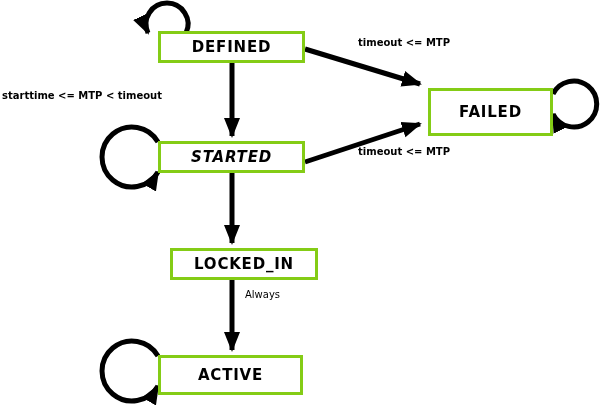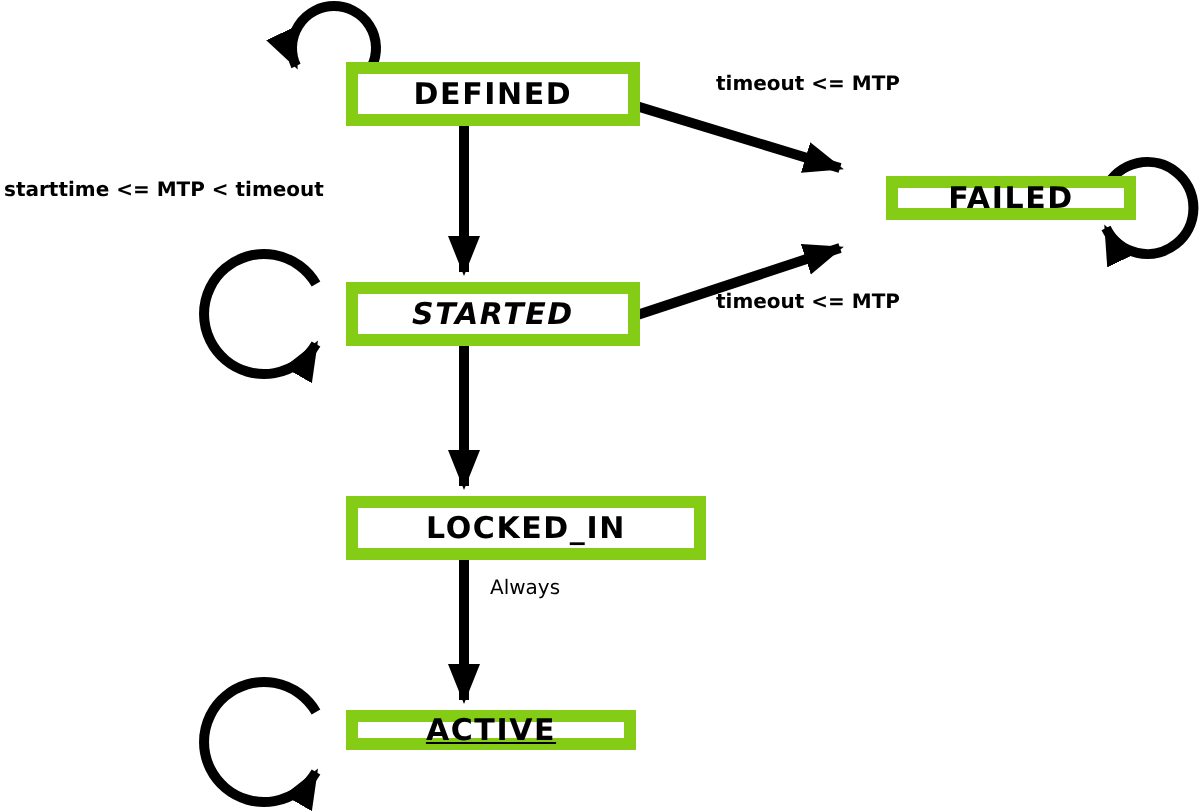--- a/index.html
+++ b/index.html
@@ -17,29 +17,28 @@
     position: absolute;
     left: 0; top: 0;
   }
   .edge {
     stroke: #000000;
     stroke-width: 5;
     fill: none;
   }
   .state {
     position: absolute;
-    border: 6px solid #84cc16;
+    border: 3px solid #84cc16;
     background: #ffffff;
     display: flex;
     align-items: center;
     justify-content: center;
     font-weight: bold;
     font-size: 15px;
     letter-spacing: 0.8px;
-    margin-left: 15px;
   }
   .edge-label {
     position: absolute;
     font-size: 10px;
     white-space: nowrap;
     line-height: 1;
   }
   .edge-label.bold { font-weight: bold; }
 </style>
 </head>
@@ -67,29 +66,29 @@
   </svg>
 
   <div class="state" style="left:158px; top:31px;  width:147px; height:32px;">
     <span>DEFINED</span>
   </div>
 
   <div class="state" style="left:158px; top:141px; width:147px; height:32px;font-style:italic;">
     <span>STARTED</span>
   </div>
 
-  <div class="state" style="left:158px; top:248px; width:180px; height:32px;">
+  <div class="state" style="left:170px; top:248px; width:148px; height:32px;">
     <span>LOCKED_IN</span>
   </div>
 
-  <div class="state" style="left:158px; top:355px; width:145px; height:20px;text-decoration:underline;">
+  <div class="state" style="left:158px; top:355px; width:145px; height:40px;">
     <span>ACTIVE</span>
   </div>
 
-  <div class="state" style="left:428px; top:88px;  width:125px; height:22px;">
+  <div class="state" style="left:428px; top:88px;  width:125px; height:48px;">
     <span>FAILED</span>
   </div>
 
   <div class="edge-label bold" style="left:358px; top:38px;">timeout &lt;= MTP</div>
 
   <div class="edge-label bold" style="left:2px; top:91px;">starttime &lt;= MTP &lt; timeout</div>
 
   <div class="edge-label bold" style="left:358px; top:147px;">timeout &lt;= MTP</div>
 
 

